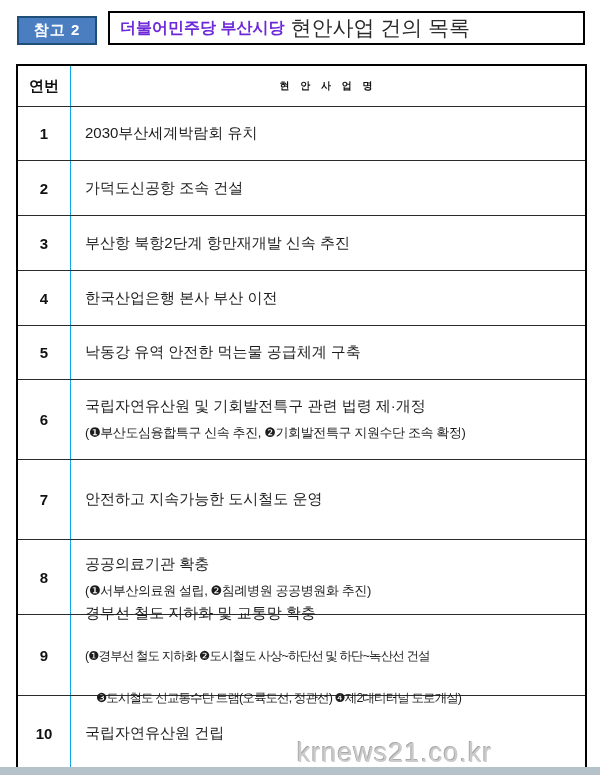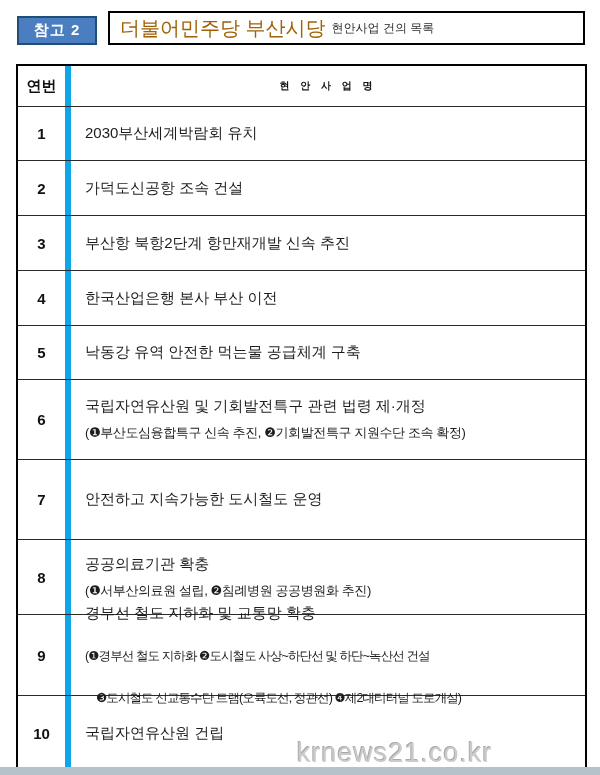--- a/index.html
+++ b/index.html
@@ -26,35 +26,35 @@
   }
   .title-box {
     position:absolute; left:108px; top:11px;
     width:477px; height:34px;
     border:2px solid #000000;
     background:#ffffff;
     display:flex; align-items:center;
     padding-left:10px;
     white-space:nowrap;
   }
-  .title-bold { font-weight:normal; font-size:20px; color:#a16207; }
-  .title-rest { font-size:12px; color:#2b2b2b; margin-left:6px; }
+  .title-bold { font-weight:bold; font-size:16px; color:#6d28d9; }
+  .title-rest { font-size:21px; color:#2b2b2b; margin-left:6px; }
 
   
   .tbl {
     position:absolute; left:16px; top:64px;
     width:571px;
     border:2px solid #000000;
     background:#ffffff;
   }
   .tr { display:flex; border-top:1px solid #2b2b2b; }
   .tr:first-child { border-top:none; }
   .td-no {
     width:53px; flex:0 0 53px;
-    border-right:6px solid #0ea5e9;
+    border-right:1px solid #0ea5e9;
     display:flex; align-items:center; justify-content:center;
     font-weight:bold; font-size:15px; color:#111;
   }
   .td-name {
     flex:1;
     padding:0 14px;
     display:flex; flex-direction:column; justify-content:center;
     font-size:15px; color:#1c1c1c;
   }
   .tr.head { }

